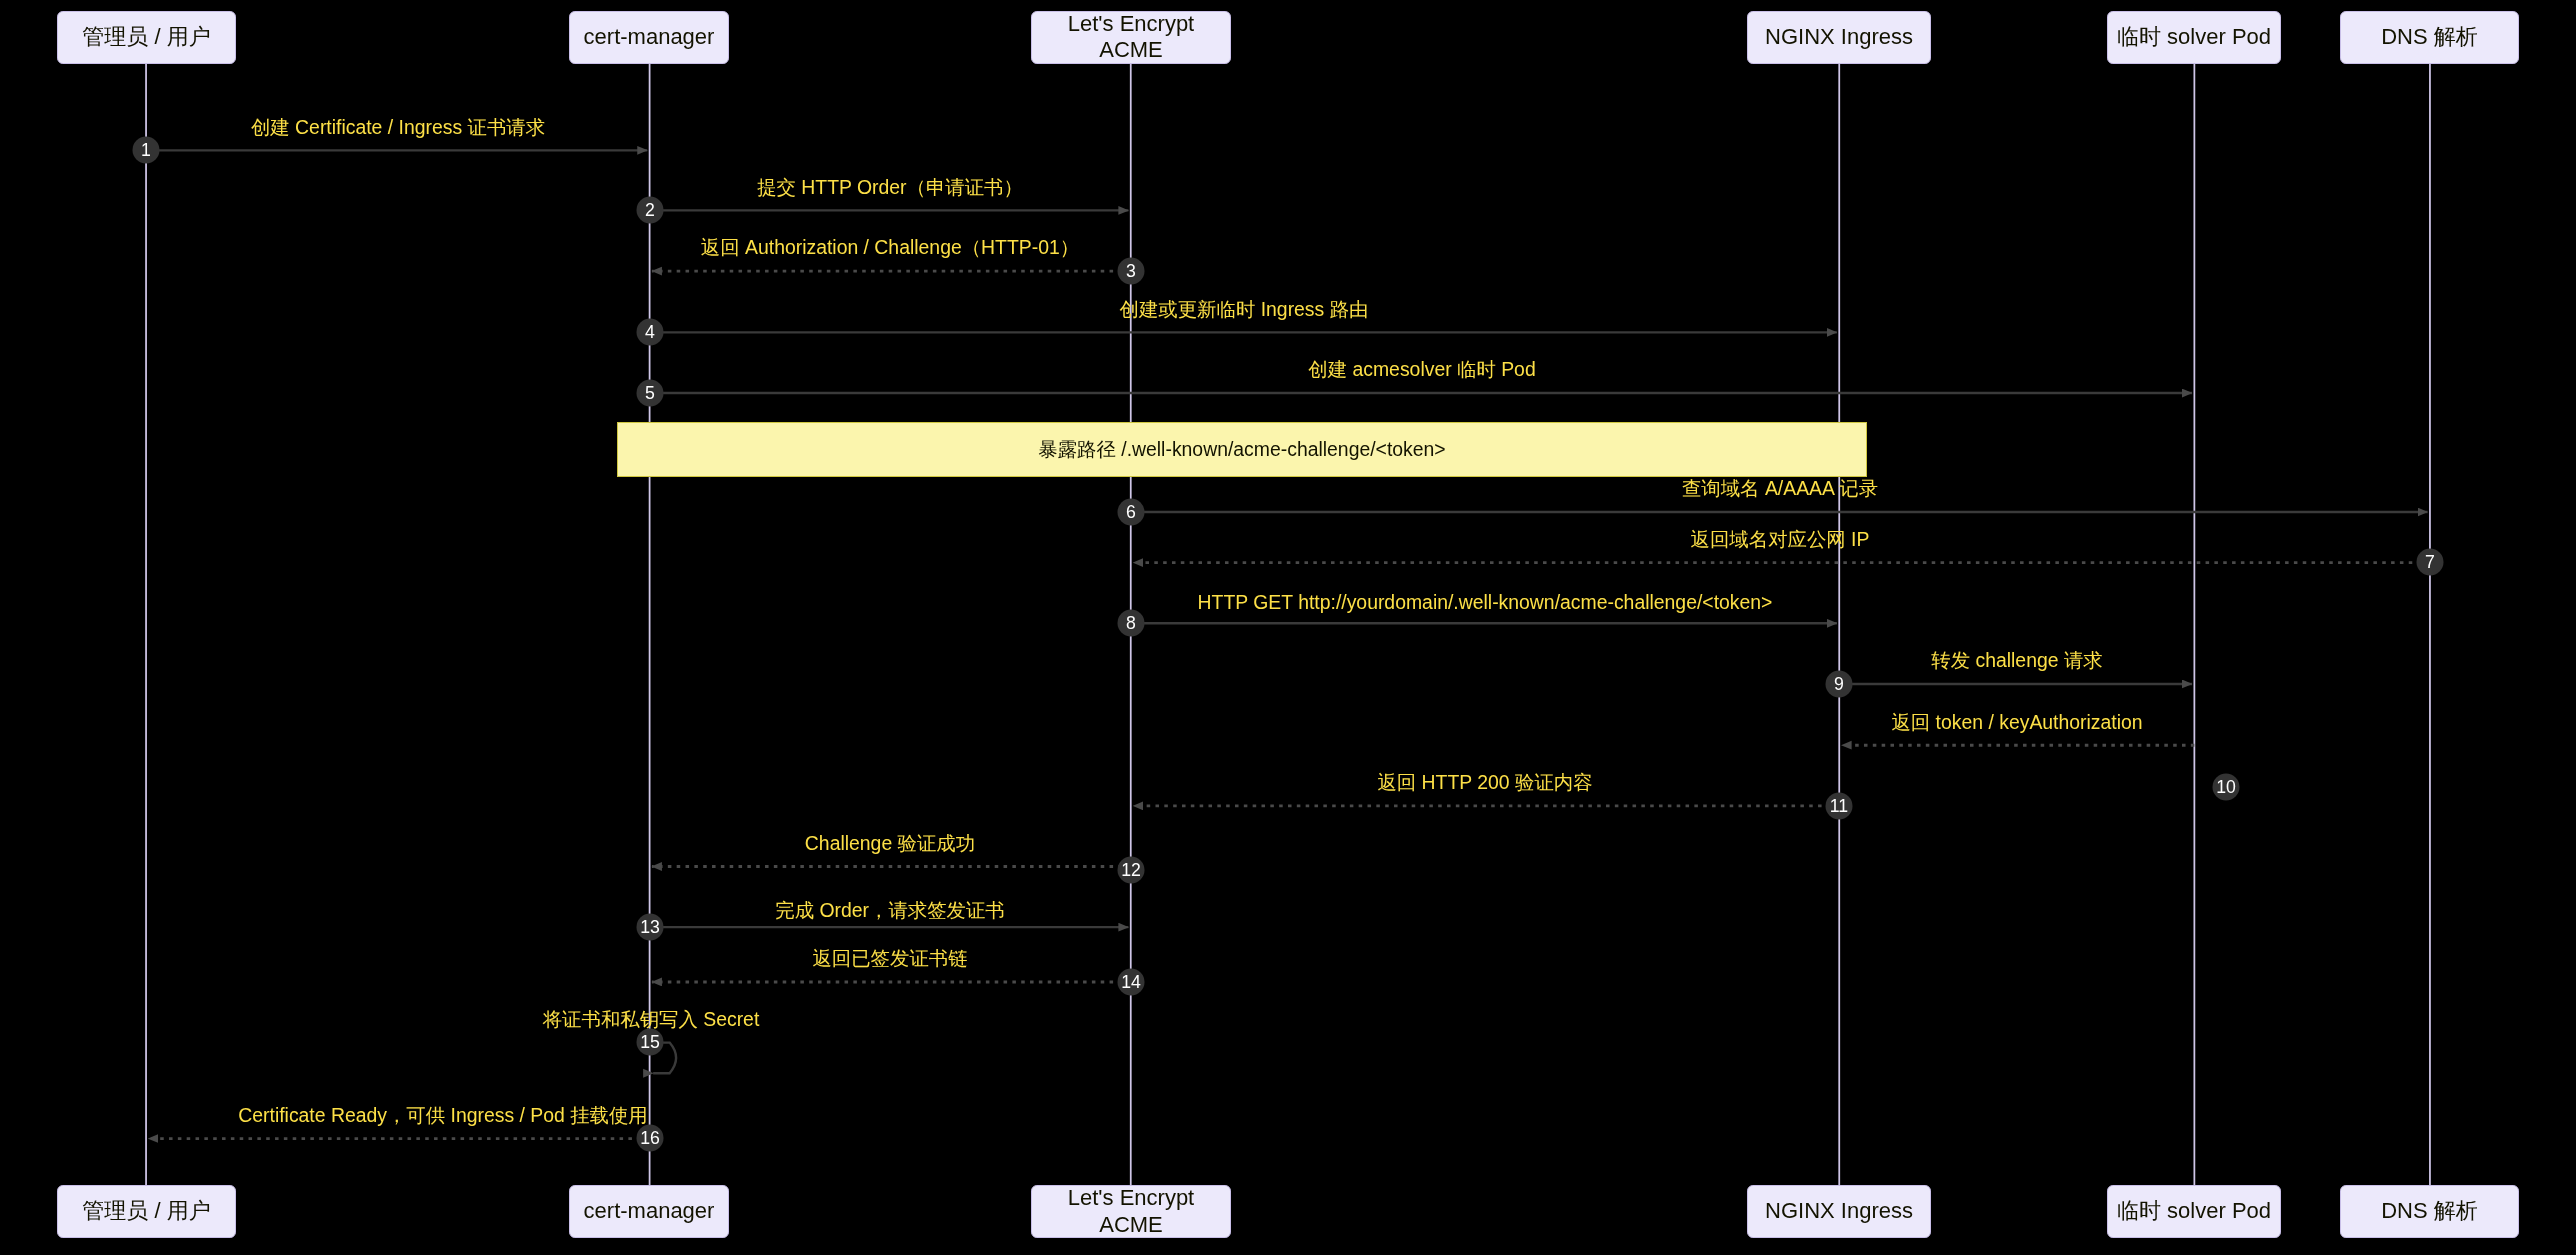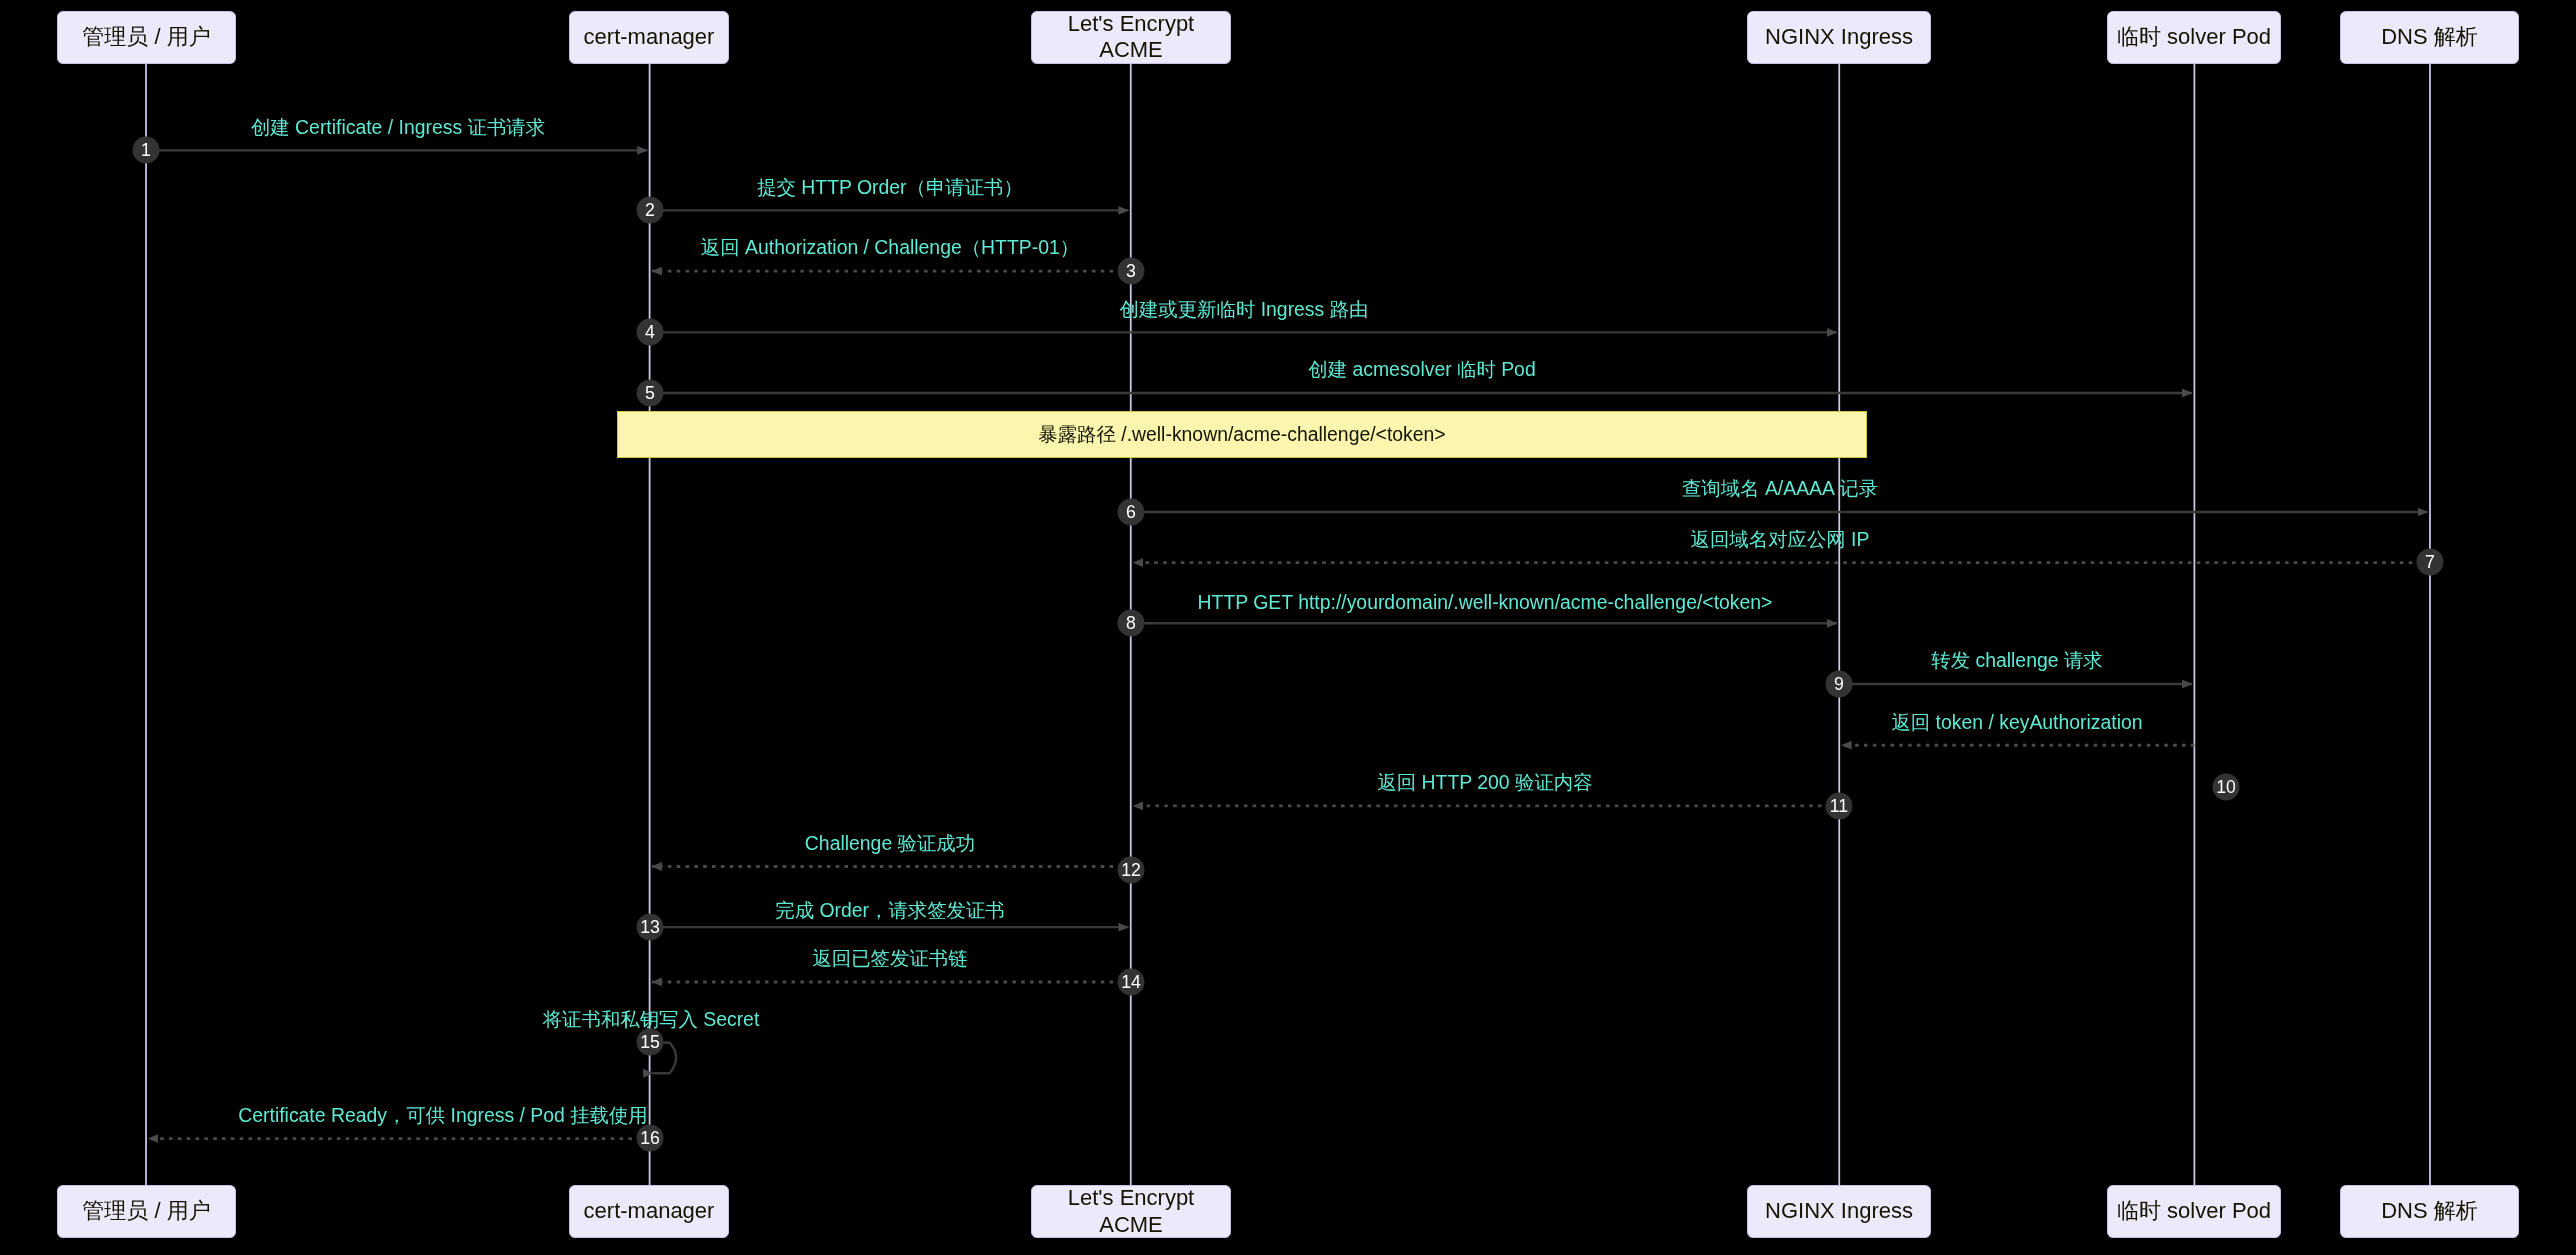--- a/index.html
+++ b/index.html
@@ -36,21 +36,21 @@
     text-align: center;
     color: #131300;
     font-size: 22px;
     font-family: "Liberation Sans", "DejaVu Sans", sans-serif;
     line-height: 1.2;
     padding: 0 7px;
   }
   .msg-label {
     position: absolute;
     transform: translate(-50%, -100%);
-    color: #5eead4;
+    color: #fde047;
     font-size: 19.4px;
     white-space: nowrap;
     font-family: "Liberation Sans", "DejaVu Sans", sans-serif;
   }
   .seq-num {
     position: absolute;
     transform: translate(-50%, -50%);
     width: 27px;
     height: 27px;
     border-radius: 50%;
@@ -195,19 +195,19 @@
       <div class="seq-num" style="left: 2194px; top: 787px; margin-left: 32px;">10</div>
       <div class="seq-num" style="left: 1839px; top: 806px;">11</div>
       <div class="seq-num" style="left: 1131px; top: 870px;">12</div>
       <div class="seq-num" style="left: 650px; top: 927px;">13</div>
       <div class="seq-num" style="left: 1131px; top: 982px;">14</div>
       <div class="seq-num" style="left: 650px; top: 1042px;">15</div>
       <div class="seq-num" style="left: 650px; top: 1138px;">16</div>
     </div>
 
   <div id="notes">
-      <div class="note-box" style="left: 617px; top: 411px; width: 1250px; height: 47px;">
+      <div class="note-box" style="left: 617px; top: 422px; width: 1250px; height: 55px;">
         <span>暴露路径 /.well-known/acme-challenge/&lt;token&gt;</span>
       </div>
     </div>
 
 </div>
 
 
 </body></html>

